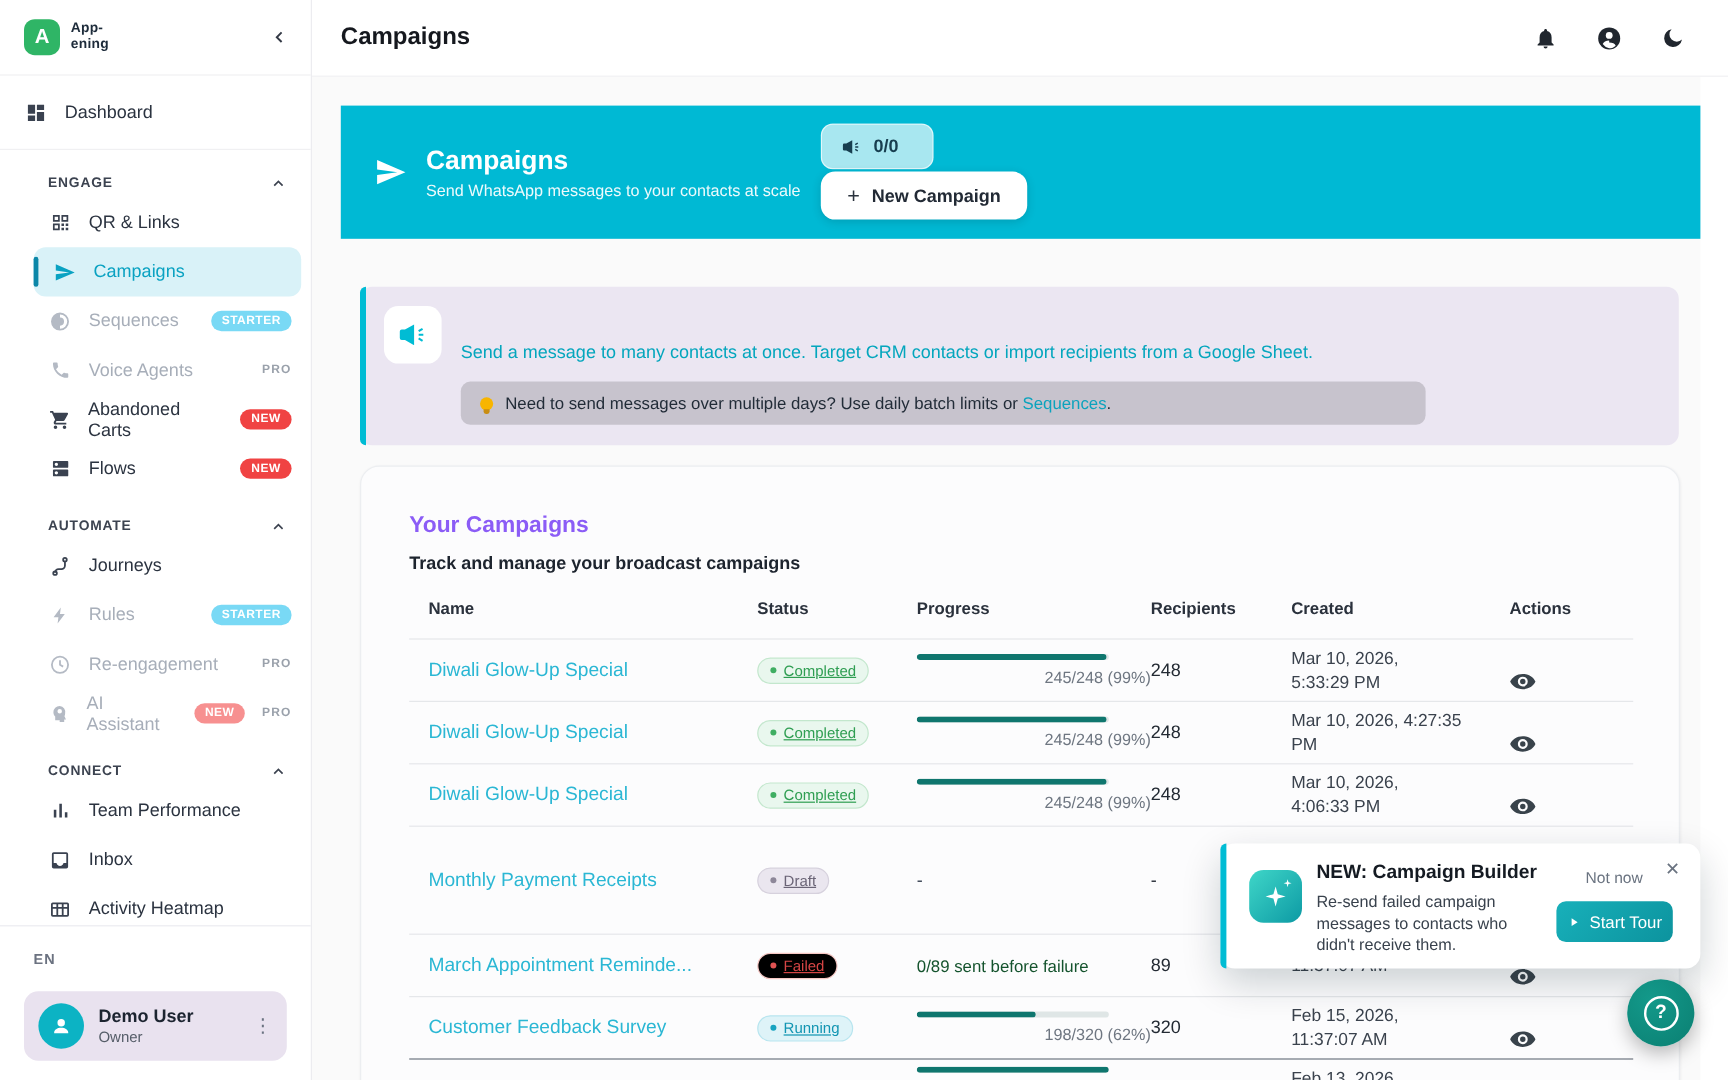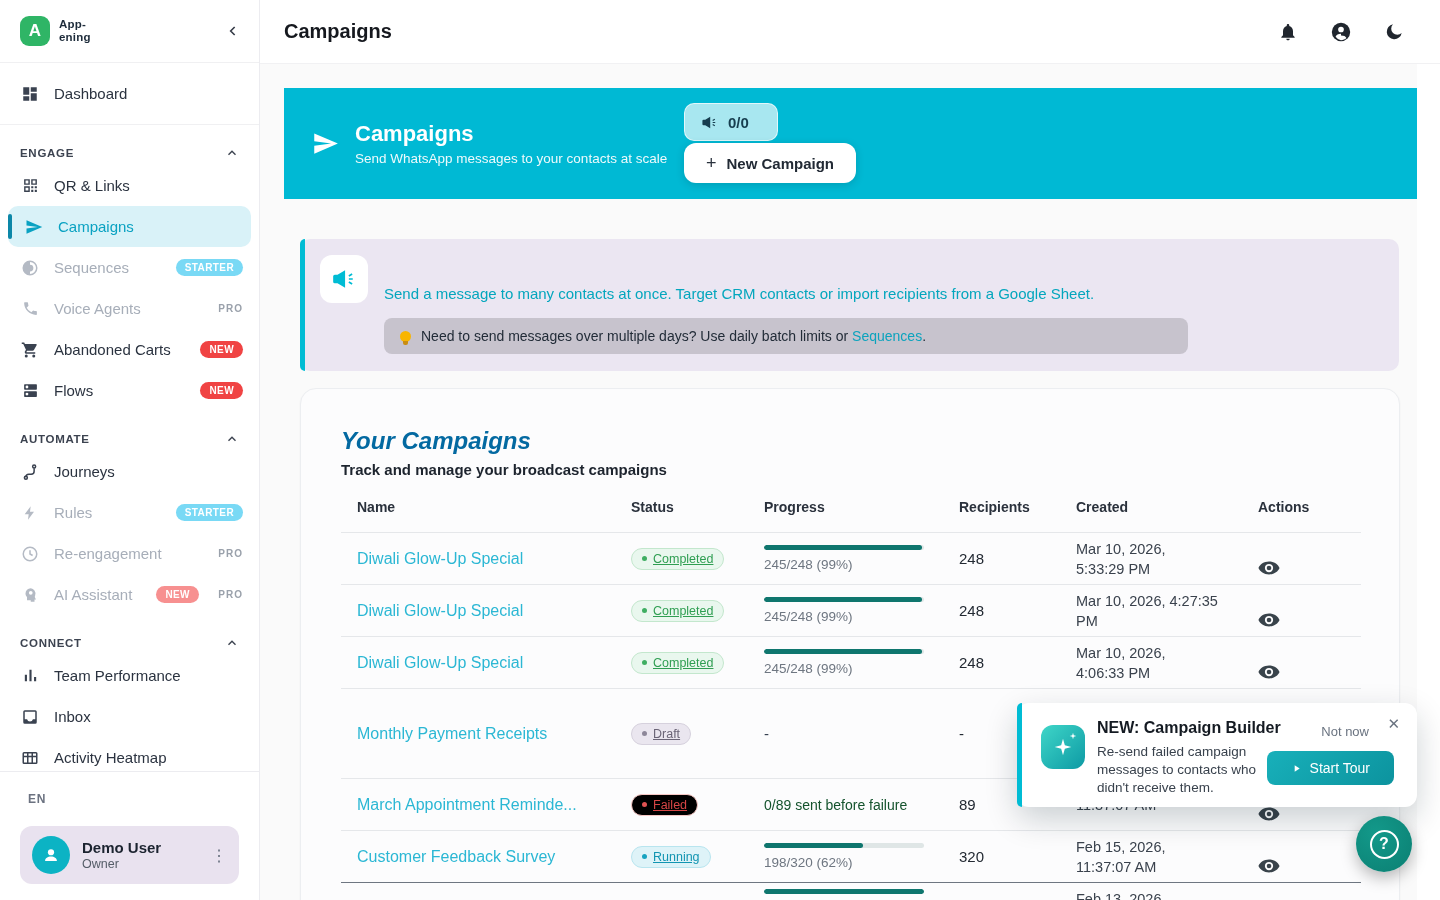--- a/index.html
+++ b/index.html
@@ -6,21 +6,21 @@
   html,body { width:1440px; height:900px; overflow:hidden; font-family:"Liberation Sans",sans-serif; background:#fafafa; position:relative; }
   svg { display:block; }
 
   
   .sidebar { position:absolute; left:0; top:0; width:260px; height:900px; background:#fff; border-right:1px solid #ececf0; display:flex; flex-direction:column; z-index:5; }
   .sb-head { height:63px; flex:0 0 63px; border-bottom:1px solid #f0f0f2; display:flex; align-items:center; padding:0 18px 0 20px; }
   .logo-mark { width:30px; height:30px; background:#2fb566; border-radius:9px; color:#fff; font-weight:700; font-size:17px; display:flex; align-items:center; justify-content:center; }
   .logo-text { margin-left:9px; font-size:11.5px; font-weight:700; color:#1d2b3a; line-height:1.1; letter-spacing:.2px; }
   .collapse-btn { margin-left:auto; color:#343a46; cursor:pointer; }
   .sb-dash { height:62px; flex:0 0 62px; border-bottom:1px solid #f0f0f2; display:flex; align-items:center; }
-  .sb-nav { flex:1 1 auto; overflow:hidden; }
+  .sb-nav { flex:1 1 auto; overflow:hidden;padding-left:20px; }
   .section-h { display:flex; align-items:center; padding:0 20px; font-size:11.5px; font-weight:700; letter-spacing:.7px; color:#3c4350; height:24px; margin-top:16px; }
   .section-h .chev { margin-left:auto; color:#3c4350; }
   .nav-item { height:41px; display:flex; align-items:center; padding:0 16px 0 20px; gap:14px; font-size:15px; color:#2b3340; font-weight:500; position:relative; cursor:pointer; }
   .nav-item .ico { width:20px; display:flex; justify-content:center; color:#3a listed4250; color:#3a4250; }
   .nav-item.muted { color:#a7aeb9; }
   .nav-item.muted .ico { color:#b4bac4; }
   .nav-item.active { background:#d9f2f8; border-radius:10px; margin:0 8px; padding:0 10px 0 16px; color:#0aa2c2; }
   .nav-item.active .ico { color:#0aa2c2; }
   .nav-item.active::before { content:""; position:absolute; left:0; top:8px; bottom:8px; width:4px; border-radius:3px; background:#0c87a8; }
   .badge { font-size:10px; font-weight:700; letter-spacing:.4px; padding:3px 9px; border-radius:999px; color:#fff; margin-left:auto; }
@@ -60,56 +60,56 @@
   .info-ico { position:absolute; left:20px; top:16px; width:48px; height:48px; background:#fff; border-radius:12px; display:flex; align-items:center; justify-content:center; color:#00bcd4; }
   .info-title { position:absolute; left:84px; top:17px; font-size:17px; font-weight:700; color:#143d50; }
   .info-body { position:absolute; left:84px; top:46px; font-size:15px; color:#04a6bd; }
   .tipbox { position:absolute; left:84px; top:79px; width:804px; height:36px; background:#c7c3cd; border-radius:8px; display:flex; align-items:center; gap:10px; padding:0 16px; font-size:14px; color:#222c38; }
   .tip-link { color:#0ca3bd; cursor:pointer; }
   .bulb { width:11px; height:11px; background:#f8b500; border-radius:50%; position:relative; flex:0 0 11px; }
   .bulb::after { content:""; position:absolute; left:3px; top:10px; width:5px; height:4px; background:#c98d12; border-radius:0 0 2px 2px; }
 
   
   .card { position:absolute; left:40px; top:324px; width:1100px; height:620px; background:#fcfcfd; border:1px solid #eceef1; border-radius:16px; box-shadow:0 1px 2px rgba(16,24,40,.05); }
-  .card-title { position:absolute; left:40px; top:38px; font-size:24px; font-weight:600; color:#0369a1;font-style:italic; }
+  .card-title { position:absolute; left:40px; top:38px; font-size:19px; font-weight:600; color:#8b5cf6; }
   .card-sub { position:absolute; left:40px; top:72px; font-size:15px; font-weight:700; color:#1d242e; }
   .tbl { position:absolute; left:40px; top:92px; width:1020px; }
   .trow { display:grid; grid-template-columns:290px 133px 195px 117px 182px 1fr; align-items:center; border-bottom:1px solid #e5e7ea; }
   .thead { height:52px; font-size:14px; font-weight:600; color:#2a313c; }
   .thead > div:first-child { padding-left:16px; }
   .h52 { height:52px; } .h90 { height:90px; }
   .cell-name { padding-left:16px; font-size:16px; color:#2bb7d4; cursor:pointer; }
   .spill { display:inline-flex; align-items:center; gap:6px; padding:3px 10px; border-radius:999px; font-size:12.5px; font-weight:500;text-decoration:underline; }
   .spill .dot { width:5px; height:5px; border-radius:50%; }
   .completed { background:#e9f7ee; border:1px solid #c3e7cd; color:#2f9e52; } .completed .dot { background:#3fae62; }
   .draft     { background:#eae6ef; border:1px solid #d6d1dd; color:#6a6476; } .draft .dot { background:#8d8799; }
   .failed    { background:#000000; border:1px solid #f6c7c4; color:#d64545; } .failed .dot { background:#e05252; }
   .running   { background:#def3f8; border:1px solid #b8e5ef; color:#1295b2; } .running .dot { background:#17a3c0; }
   .ptrack { width:160px; height:5px; border-radius:3px; background:#dfe6e6; overflow:hidden; }
   .pfill { height:100%; border-radius:3px; background:#0f766e; }
-  .plabel { font-size:13.5px; color:#6e7681; margin-top:7px; }
+  .plabel { font-size:13.5px; color:#6e7681; margin-top:7px;text-align:right; }
   .pfail { font-size:14px; color:#14532d; }
   .pdash { font-size:15px; color:#374151; }
   .cell-rec { font-size:15px; color:#232a33; }
   .cell-created { font-size:14.5px; color:#3a424d; line-height:20px; }
   .eye-btn { margin-left:14px; color:#39434b; cursor:pointer; width:22px; }
   .row-dark-border { border-bottom-color:#6e7681; }
   .row-last { align-items:start; }
   .row-last > div { padding-top:6px; }
 
   
   .toast { position:absolute; left:1017px; top:703px; width:400px; height:104px; background:#fff; border-radius:12px; box-shadow:0 12px 32px rgba(2,32,41,.20); z-index:20; }
   .toast::before { content:""; position:absolute; left:0; top:0; bottom:0; width:5px; background:#00bcd4; border-radius:12px 0 0 12px; }
   .toast-ico { position:absolute; left:24px; top:22px; width:44px; height:44px; border-radius:12px; background:linear-gradient(135deg,#3fd6c8,#0d9aa4); color:#fff; display:flex; align-items:center; justify-content:center; }
   .spark-sm { position:absolute; right:8px; top:7px; color:#fff; }
   .toast-title { position:absolute; left:80px; top:16px; font-size:16px; font-weight:700; color:#141a22; }
   .toast-notnow { position:absolute; right:48px; top:21px; font-size:13px; color:#6a7380; cursor:pointer; }
   .toast-close { position:absolute; right:17px; top:12px; font-size:15px; color:#6a7380; cursor:pointer; }
   .toast-body { position:absolute; left:80px; top:40px; width:184px; font-size:13.5px; line-height:18px; color:#39424d; }
-  .start-tour { position:absolute; right:23px; top:48px; height:34px; display:flex; align-items:center; gap:8px; padding:0 24px; border:none; border-radius:8px; background:linear-gradient(135deg,#18b0ba,#0c939e); color:#fff; font-family:inherit; font-size:14px; font-weight:500; cursor:pointer; }
+  .start-tour { position:absolute; right:23px; top:48px; height:34px; display:flex; align-items:center; gap:8px; padding:0 9px; border:none; border-radius:8px; background:linear-gradient(135deg,#18b0ba,#0c939e); color:#fff; font-family:inherit; font-size:14px; font-weight:500; cursor:pointer; }
 
   
   .help { position:absolute; left:1356px; top:816px; width:56px; height:56px; border-radius:50%; background:radial-gradient(circle at 35% 30%, #13998a, #0b7f72); box-shadow:0 6px 16px rgba(0,0,0,.28); display:flex; align-items:center; justify-content:center; z-index:21; cursor:pointer; }
   .help-q { width:29px; height:29px; border:2.5px solid #fff; border-radius:50%; color:#fff; font-size:16px; font-weight:700; display:flex; align-items:center; justify-content:center; }
 </style>
 </head>
 <body>
 
 <aside class="sidebar">
   <div class="sb-head">

